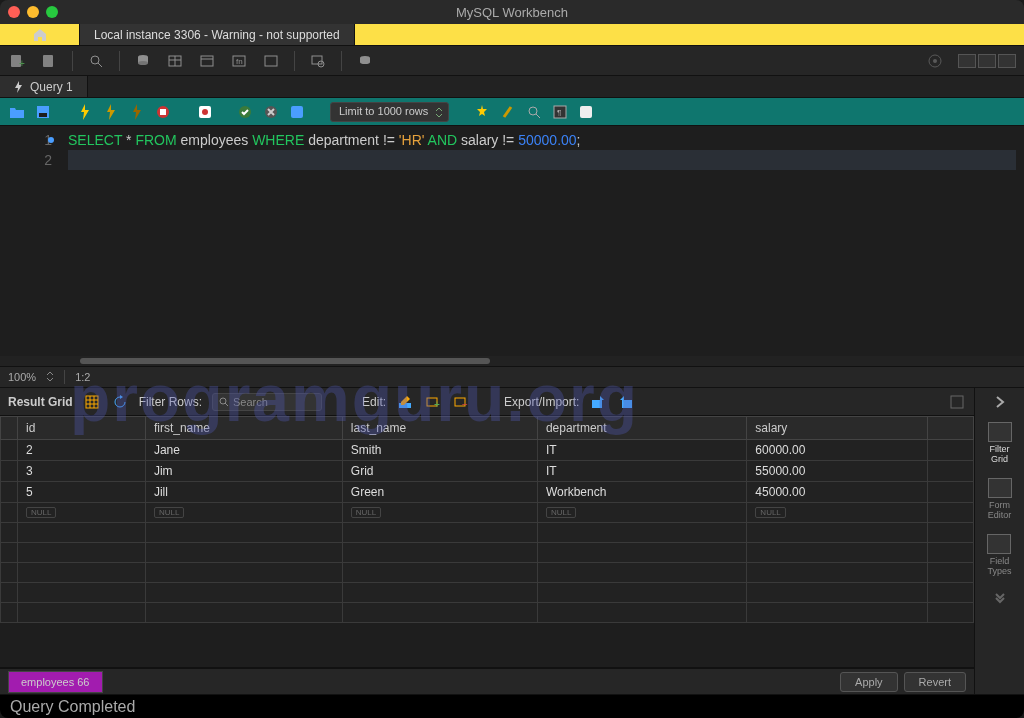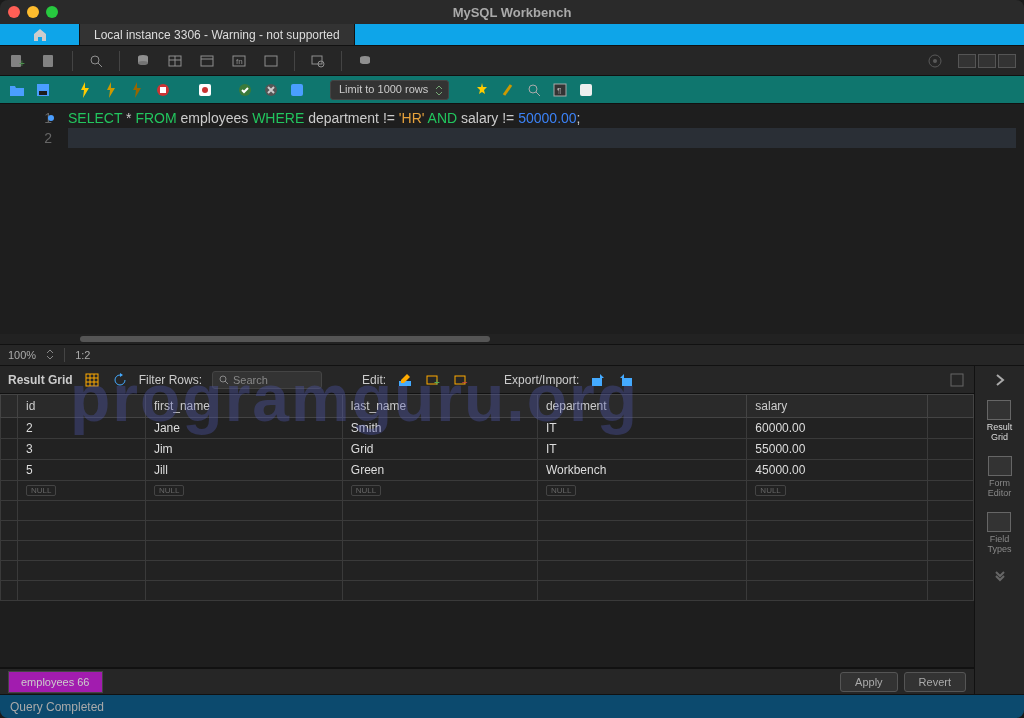--- a/index.html
+++ b/index.html
@@ -6,24 +6,24 @@
 body { background: #1a1a1a; color: #ccc; font-size: 12px; overflow: hidden; width: 1024px; height: 718px; }
 .window { width: 1024px; height: 718px; background: #1e1e1e; display: flex; flex-direction: column; border-radius: 8px; overflow: hidden; }
 
 
 .titlebar { height: 24px; background: #2a2a2a; display: flex; align-items: center; padding: 0 8px; position: relative; }
 .traffic-lights { display: flex; gap: 7px; }
 .traffic-light { width: 12px; height: 12px; border-radius: 50%; }
 .tl-red { background: #ff5f56; }
 .tl-yellow { background: #ffbd2e; }
 .tl-green { background: #27c93f; }
-.title { position: absolute; left: 50%; transform: translateX(-50%); font-size: 13px; font-weight: 700; color: #aaa; }
-
-
-.tabbar { height: 22px; background: #0ea5e9; display: flex; align-items: stretch; border-bottom: 1px solid #111; }
+.title { position: absolute; left: 50%; transform: translateX(-50%); font-size: 13px; font-weight: 400; color: #aaa; }
+
+
+.tabbar { height: 22px; background: #fde047; display: flex; align-items: stretch; border-bottom: 1px solid #111; }
 .home-tab { width: 80px; display: flex; align-items: center; justify-content: center; border-right: 1px solid #111; }
 .conn-tab { padding: 0 14px; display: flex; align-items: center; font-size: 12px; color: #ddd; background: #333; border-right: 1px solid #111; }
 
 
 .main-toolbar { height: 30px; background: #262626; display: flex; align-items: center; padding: 0 8px; gap: 14px; border-bottom: 1px solid #111; }
 .tb-icon { width: 18px; height: 18px; display: flex; align-items: center; justify-content: center; opacity: 0.8; }
 .tb-spacer { flex: 1; }
 .tb-sep { width: 1px; height: 20px; background: #444; }
 .panel-btns { display: flex; gap: 2px; }
 .panel-btn { width: 18px; height: 14px; border: 1px solid #555; background: #333; }
@@ -80,21 +80,21 @@
 table.data tr.null td { color: #555; font-size: 9px; }
 .null-cell { display: inline-block; border: 1px solid #444; padding: 0 4px; border-radius: 2px; font-size: 8px; color: #666; }
 
 
 .result-tabs { height: 26px; background: #262626; display: flex; align-items: center; padding: 0 8px; border-top: 1px solid #111; }
 .result-tab { background: #a21caf; padding: 4px 12px; font-size: 11px; border: 1px solid #444; }
 .result-tabs .spacer { flex: 1; }
 .btn { background: #333; border: 1px solid #555; color: #aaa; padding: 3px 14px; font-size: 11px; border-radius: 3px; margin-left: 6px; }
 
 
-.statusbar { height: 24px; background: #0c4a6e; display: flex; align-items: center; padding: 0 10px; font-size: 12px; color: #aaa; border-top: 1px solid #111; }
+.statusbar { height: 24px; background: #000000; display: flex; align-items: center; padding: 0 10px; font-size: 16px; color: #aaa; border-top: 1px solid #111; }
 
 
 .watermark { position: absolute; top: 360px; left: 70px; font-size: 66px; font-weight: 700; color: rgba(80, 90, 180, 0.35); pointer-events: none; letter-spacing: 2px; font-family: sans-serif; }
 
 svg { display: block; }
 </style>
 </head>
 <body>
 
 <div class="window">
@@ -191,20 +191,28 @@
           <circle cx="9" cy="9" r="2" fill="#666"></circle>
         </svg>
       </span>
     <div class="panel-btns">
       <div class="panel-btn"></div>
       <div class="panel-btn"></div>
       <div class="panel-btn"></div>
     </div>
   </div>
 
+  <div class="query-tabs">
+    <div class="query-tab">
+      <svg width="10" height="12">
+          <path d="M5 0 L1 7 L4 7 L3 12 L8 4 L5 4 Z" fill="#ccc"></path>
+        </svg>
+      <span>Query 1</span>
+    </div>
+  </div>
 
   <div class="editor-toolbar">
     <span class="et-icon">
         <svg width="16" height="14">
           <path d="M1 3 L6 3 L7 5 L15 5 L15 13 L1 13 Z" fill="#4a9eff"></path>
         </svg>
       </span>
     <span class="et-icon">
         <svg width="14" height="14">
           <rect x="1" y="1" width="12" height="12" fill="#4a9eff"></rect>
@@ -497,21 +505,21 @@
         <button class="btn">Revert</button>
       </div>
     </div>
 
     <div class="side-panel">
       <svg width="10" height="12">
           <path d="M2 1 L8 6 L2 11" stroke="#aaa" fill="none" stroke-width="2"></path>
         </svg>
       <div class="side-item active">
         <div class="side-icon"></div>
-        <span style="white-space:pre-line">Result
+        <span style="white-space:pre-line">Filter
 Grid</span>
       </div>
       <div class="side-item">
         <div class="side-icon"></div>
         <span style="white-space:pre-line">Form
 Editor</span>
       </div>
       <div class="side-item">
         <div class="side-icon"></div>
         <span style="white-space:pre-line">Field

